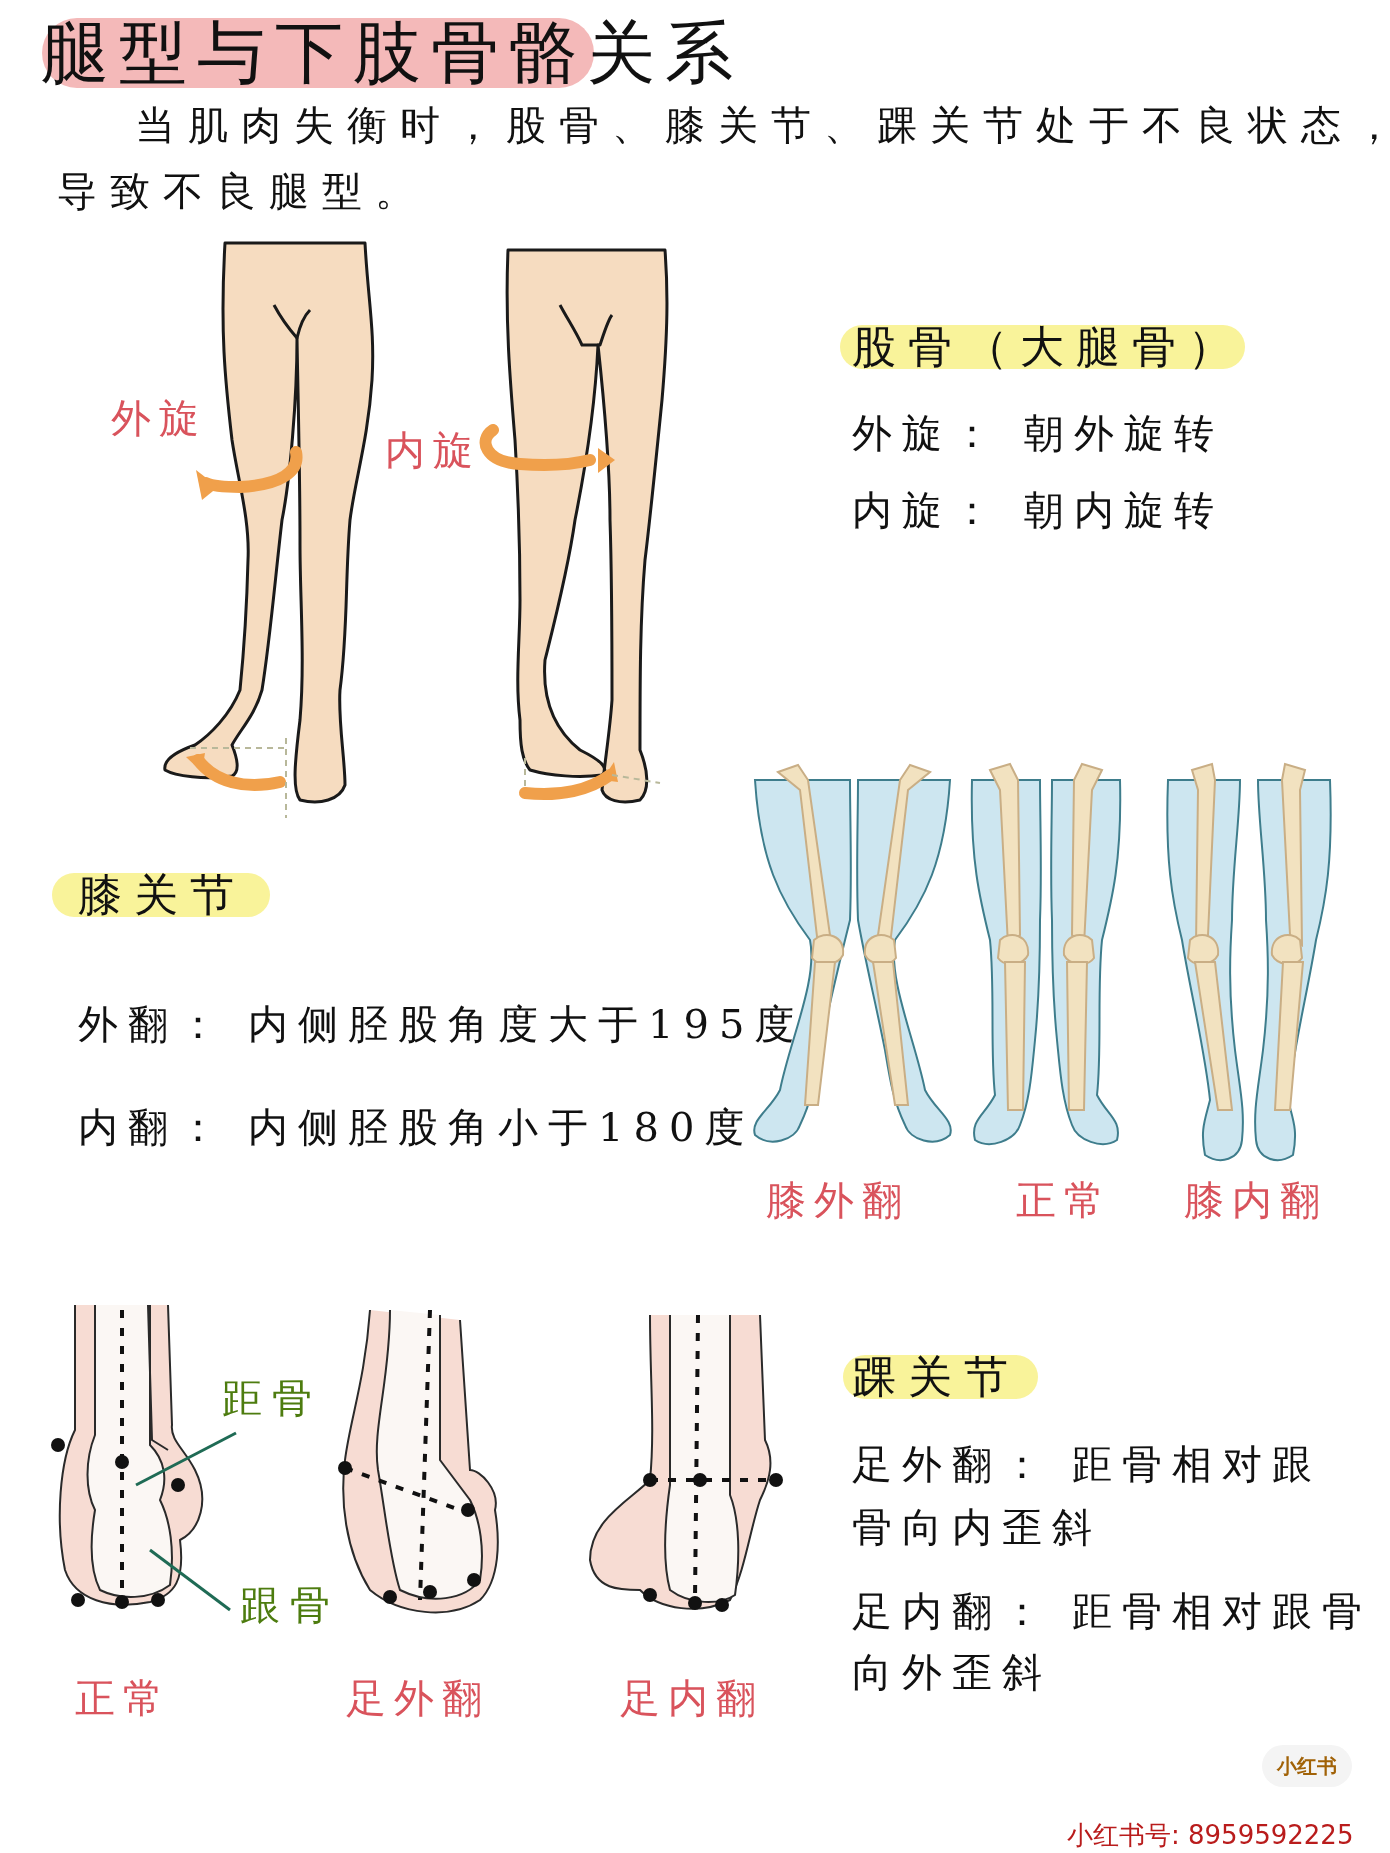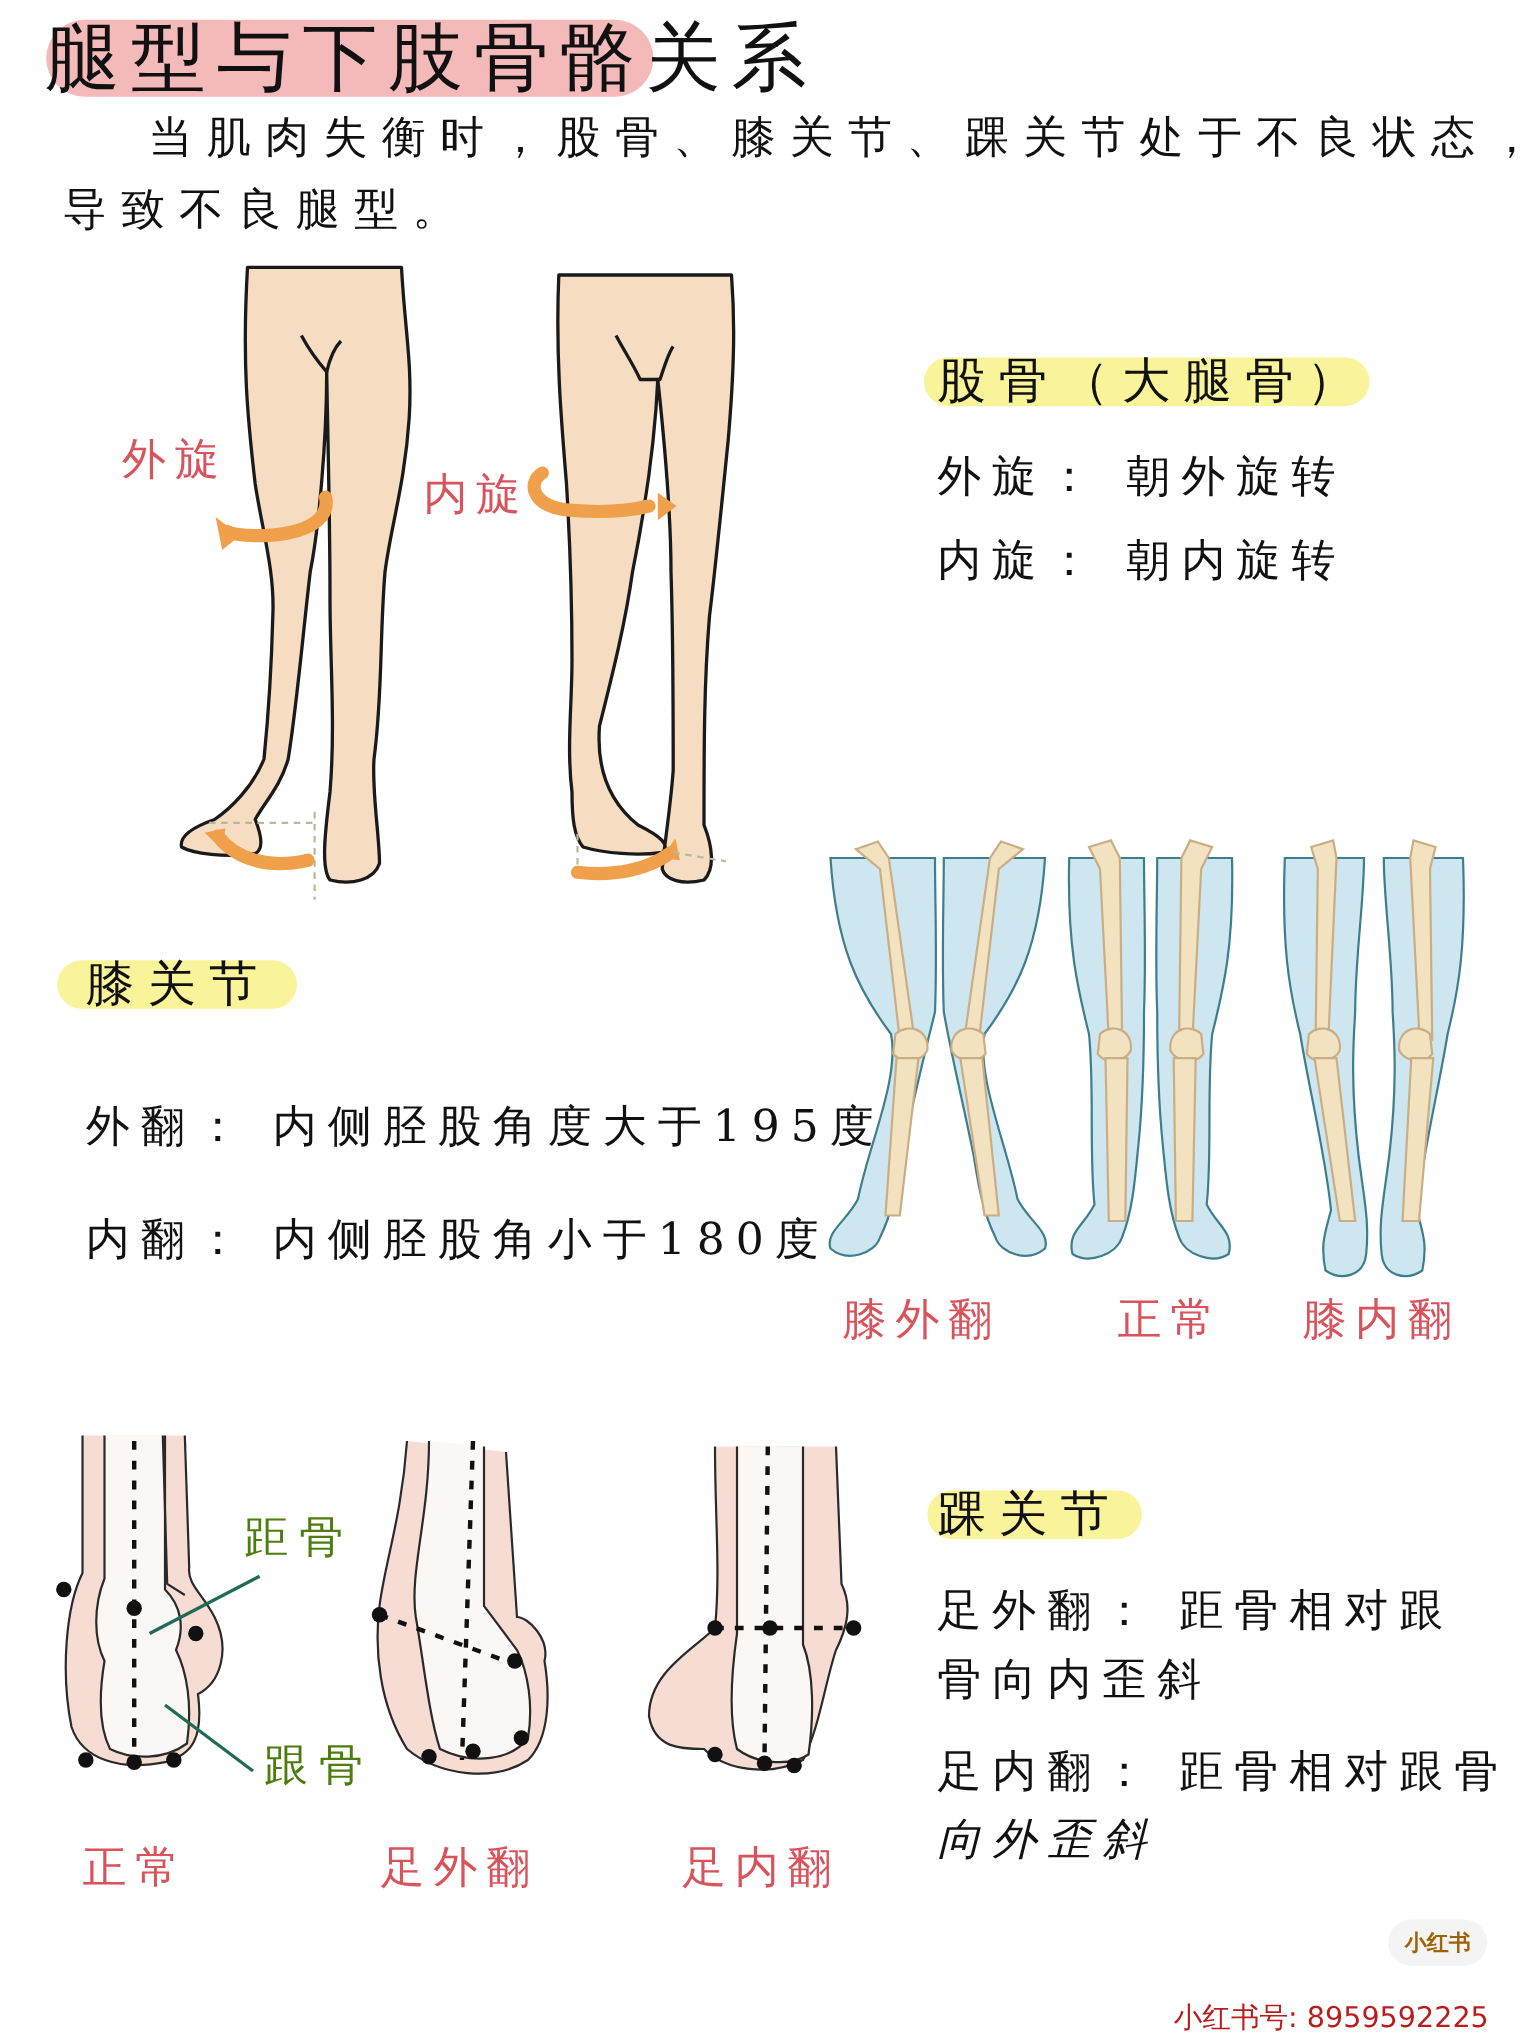--- a/index.html
+++ b/index.html
@@ -197,16 +197,16 @@
 
 <div class="abs hl" style="left:843px; top:1355px; width:195px; height:44px;"></div>
 <div class="abs head-text" style="left:852px; top:1352px;">踝关节</div>
 <div class="abs body-text" style="left:852px; top:1440px;">
   <span>足外翻：</span><span style="display:inline-block;width:20px"></span><span>距骨相对跟</span>
 </div>
 <div class="abs body-text" style="left:852px; top:1503px;">骨向内歪斜</div>
 <div class="abs body-text" style="left:852px; top:1587px;">
   <span>足内翻：</span><span style="display:inline-block;width:20px"></span><span>距骨相对跟骨</span>
 </div>
-<div class="abs body-text" style="left:852px; top:1648px;font-style:italic;">向外歪斜</div>
+<div class="abs body-text" style="left:852px; top:1648px;">向外歪斜</div>
 
 <div class="abs watermark-pill">小红书</div>
 <div class="abs watermark">小红书号: 8959592225</div>
 
 </body></html>

